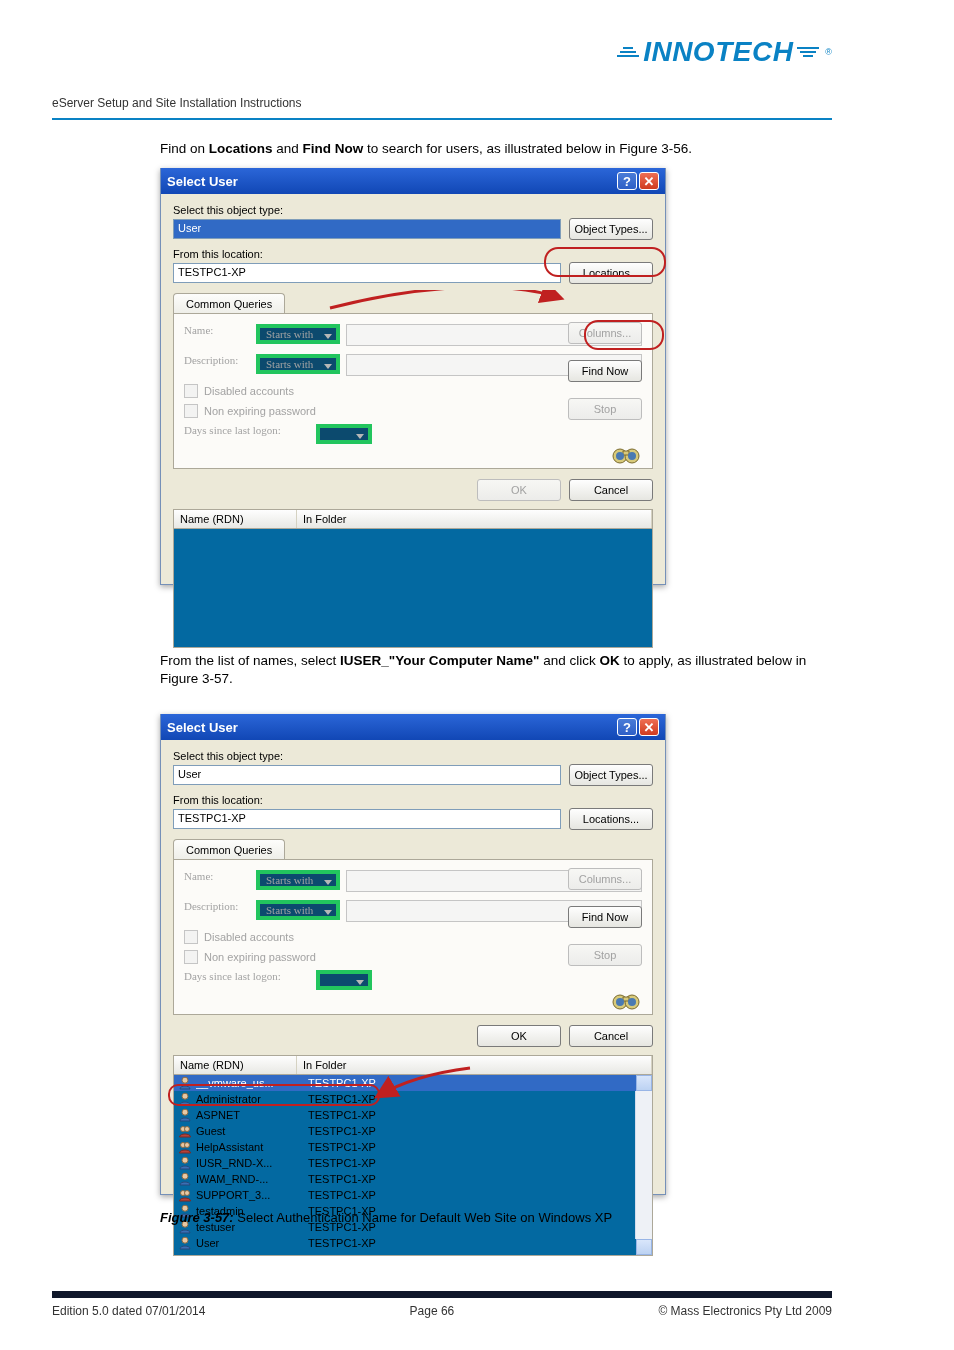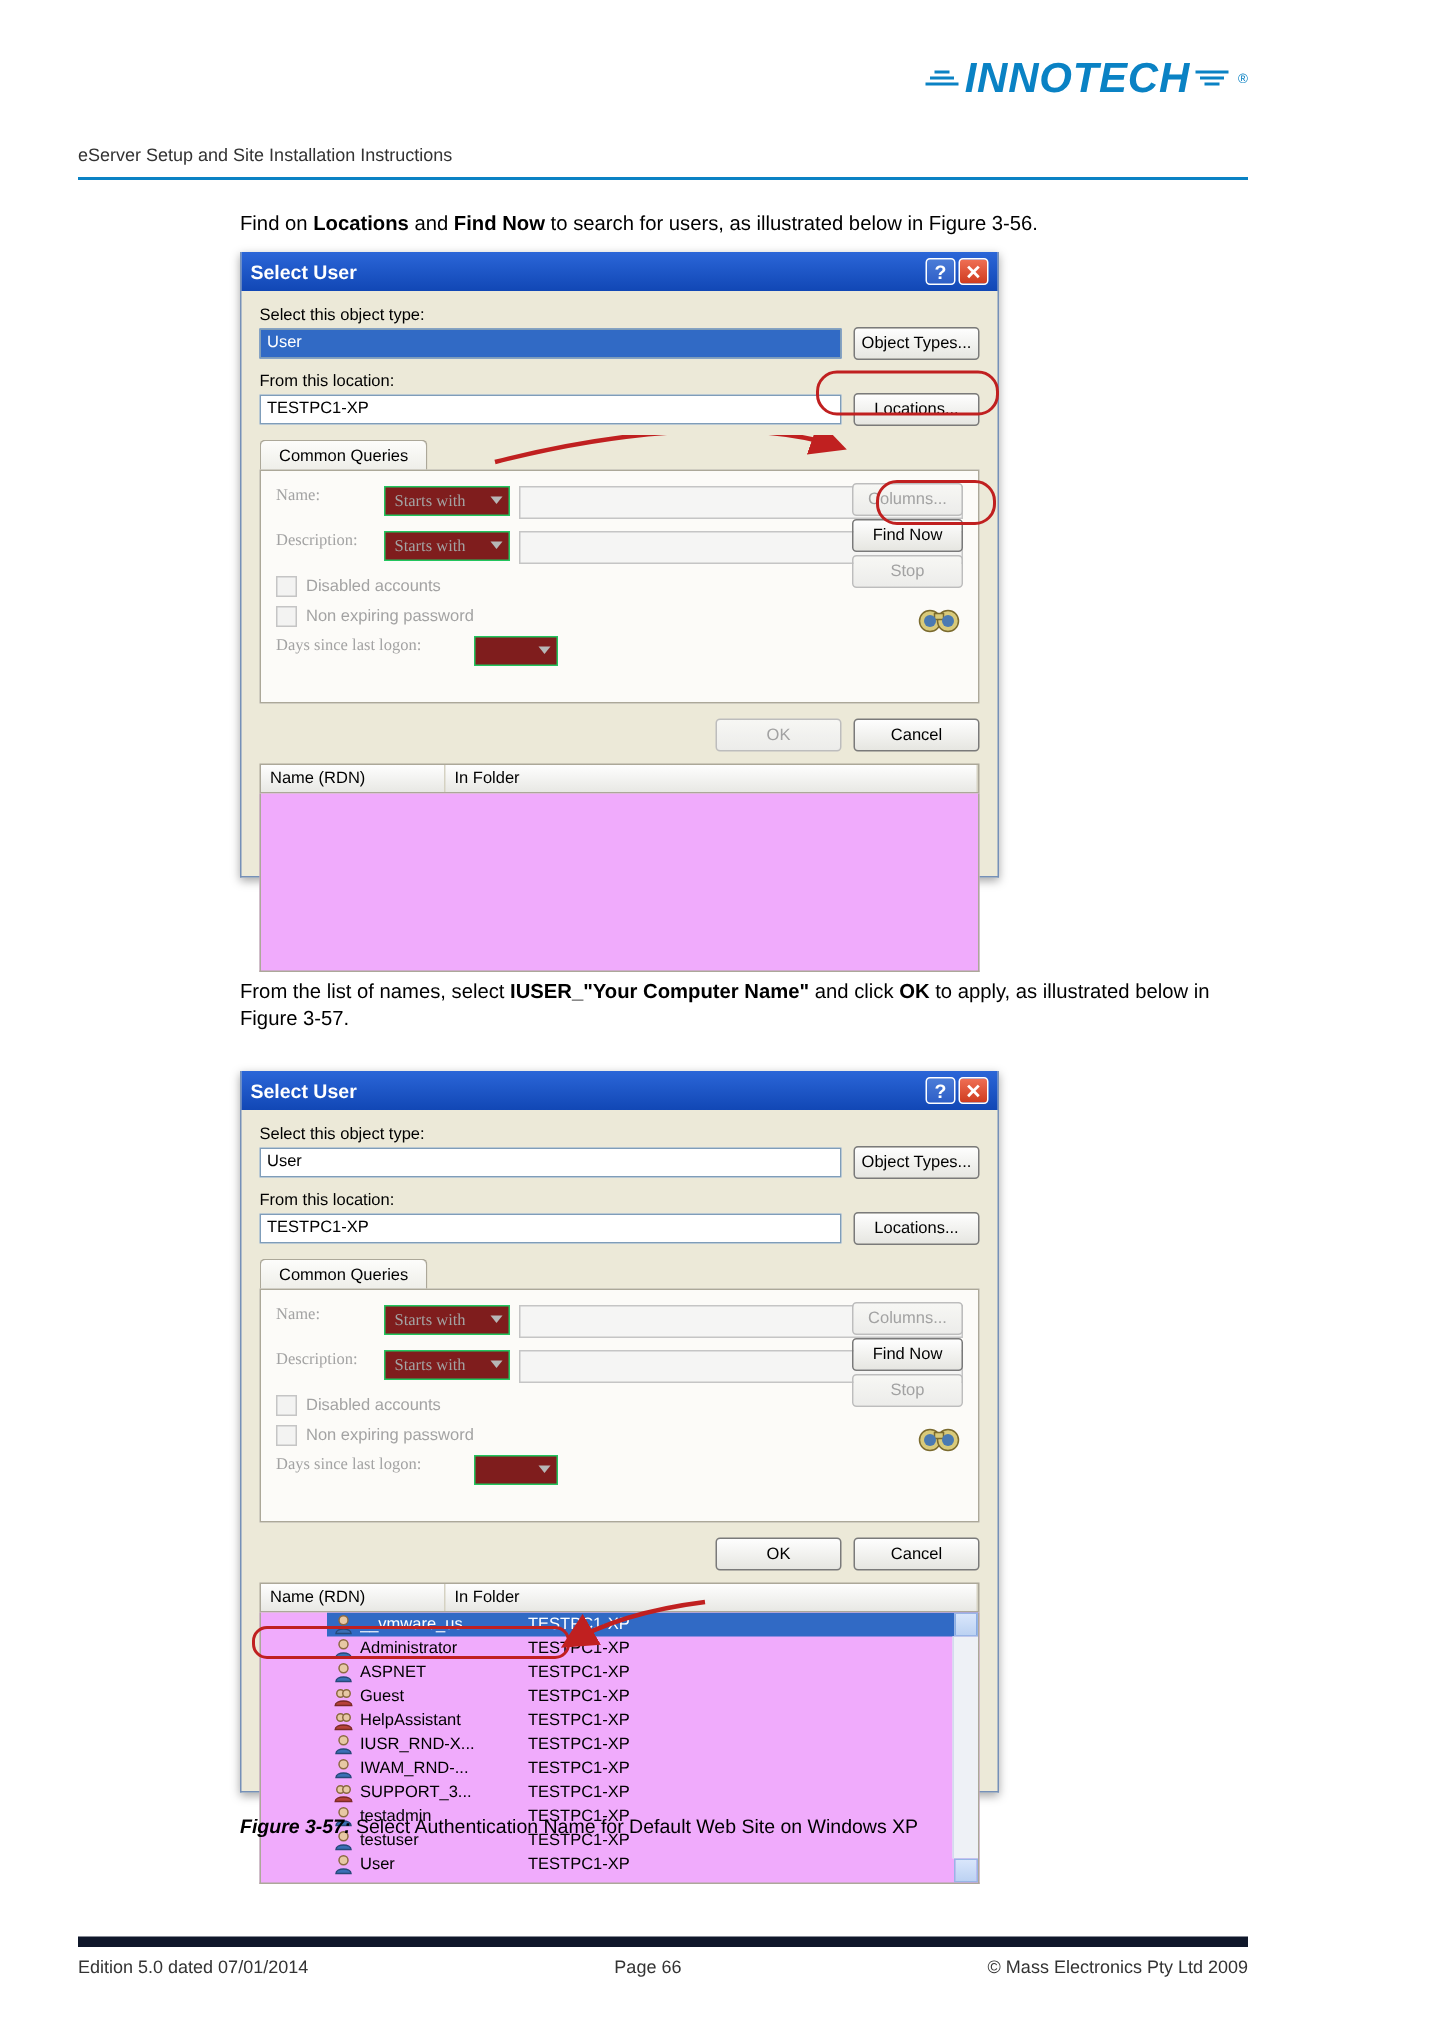--- a/index.html
+++ b/index.html
@@ -194,22 +194,22 @@
     margin-bottom: 8px;
     font-family: Liberation Serif, serif;
   }
   .pane .mini-lbl {
     width: 66px;
     color: #a3a3a3;
   }
   .pane .dd {
     width: 84px;
     height: 20px;
-    border: 1px solid #22c55e;
-    background: #7f1d1d;
+    border: 4px solid #22c55e;
+    background: #0c4a6e;
     color: #a3a3a3;
     font-size: 11px;
     display:flex;
     align-items:center;
     padding: 0 18px 0 6px;
     box-sizing: border-box;
     position: relative;
   }
   .pane .dd::after {
     content:"";
@@ -238,21 +238,21 @@
     height: 12px;
     border: 1px solid #c5c5c5;
     background: #f3f3f2;
   }
   .sidebtns {
     position: absolute;
     right: 10px;
     top: 8px;
     display: flex;
     flex-direction: column;
-    gap: 2px;
+    gap: 16px;
   }
   .okrow {
     display: flex;
     justify-content: flex-end;
     gap: 8px;
     margin-top: 10px;
   }
 
   .results-header {
     display: flex;
@@ -262,24 +262,23 @@
   }
   .results-header .col {
     padding: 3px 6px;
     font-size: 11px;
     border-right: 1px solid #d5d2c2;
   }
   .results-body {
     height: 160px;
     border: 1px solid #aca899;
     border-top: none;
-    background: #f0abfc;
+    background: #0369a1;
     overflow: hidden;
     position: relative;
-    padding-left: 44px;
   }
   .results-body.small { height: 180px; }
   .results-body .scroll-up, .results-body .scroll-dn {
     position: absolute;
     right: 0;
     width: 16px;
     height: 16px;
     background: linear-gradient(#d9e6fb,#bcd2f2);
     border: 1px solid #98b5e6;
     box-sizing: border-box;

